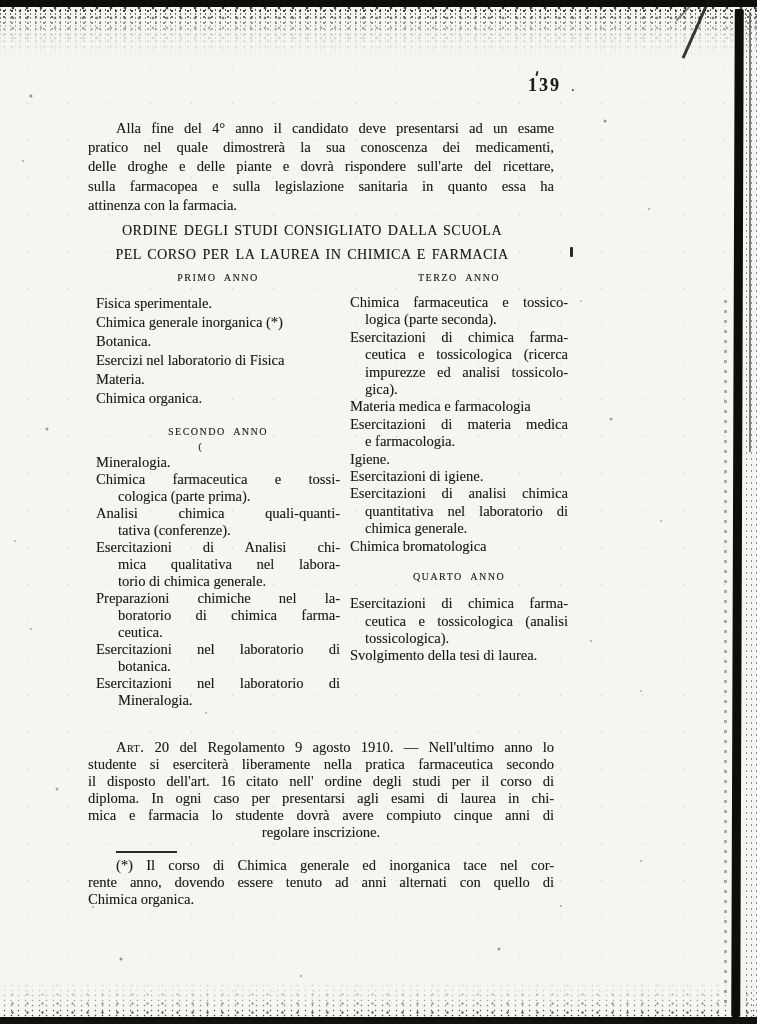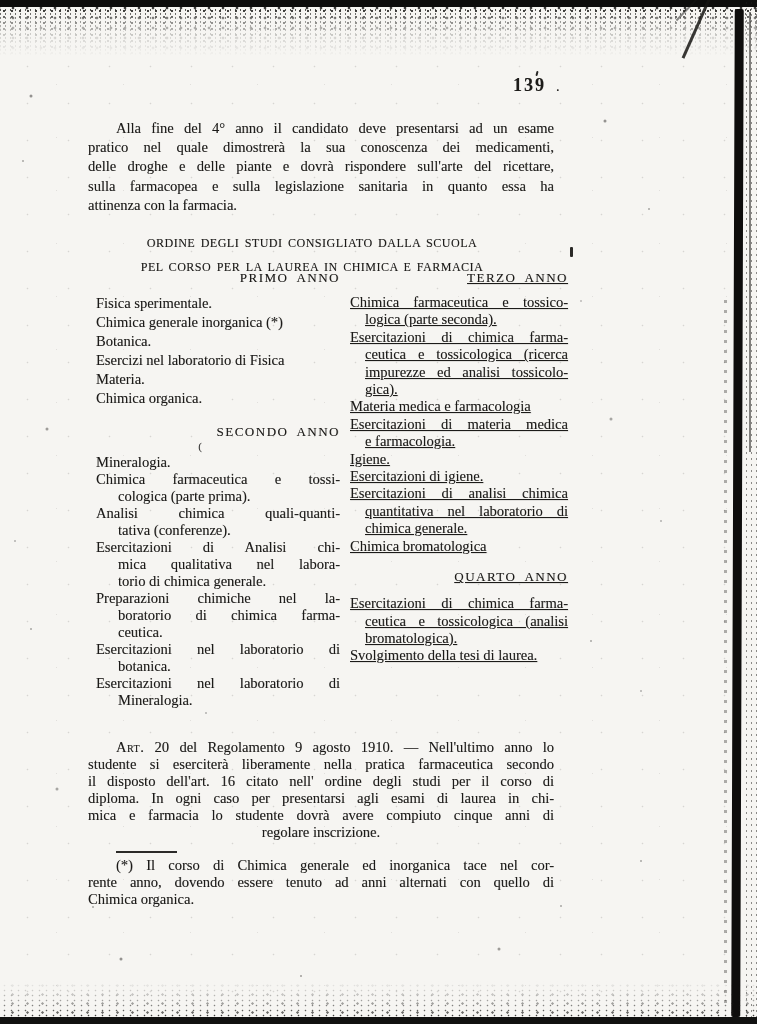--- a/index.html
+++ b/index.html
@@ -75,33 +75,33 @@
   .ink-mark { position:absolute; background:#2a2927; border-radius:1px; }
   .mark-heading { left:570px; top:247px; width:3px; height:10px; }
   .mark-pagenum { left:536px; top:71px; width:2px; height:5px; transform:rotate(15deg); }
 
   
   .content { position:absolute; inset:0; font-size:14.5px; color:var(--ink); text-shadow:.3px .3px 0 rgba(28,27,25,.35); }
   .line, .cline { white-space:nowrap; }
   .just { text-align:justify; text-align-last:justify; }
   .line.first { text-indent:28px; }
 
-  .page-number { position:absolute; top:75px; left:513px; font-size:18px; font-weight:bold; letter-spacing:2px; }
+  .page-number { position:absolute; top:75px; left:528px; font-size:18px; font-weight:bold; letter-spacing:2px; }
   .pn-dot { margin-left:10px; font-weight:normal; font-size:14px; }
 
   .intro { position:absolute; top:119px; left:88px; width:466px; }
   .intro .line { line-height:19.2px; }
 
-  .heading { position:absolute; top:219px; left:70px; width:484px; text-align:center; font-size:12px; letter-spacing:.5px; word-spacing:2px;margin-top:12px; }
+  .heading { position:absolute; top:219px; left:70px; width:484px; text-align:center; font-size:14px; letter-spacing:.5px; word-spacing:2px; }
   .h-line { line-height:24px; white-space:nowrap; }
 
-  .year-title { font-size:13px; font-weight:400; letter-spacing:1.5px; word-spacing:4px; text-align:right; line-height:14px; }
+  .year-title { font-size:10px; font-weight:400; letter-spacing:1.5px; word-spacing:4px; text-align:center; line-height:14px; }
   .columns { position:absolute; top:271px; left:88px; width:480px; display:flex; }
   .col-left { width:252px; padding-left:8px; margin-right:10px; }
-  .col-right { width:218px;text-decoration:underline; }
+  .col-right { width:218px; }
   .course-list { margin-top:9px; }
   .cline { line-height:18px; }
   .lh-primo .cline { line-height:19px; }
   .lh-secondo .cline { line-height:17px; }
   .lh-terzo .cline, .lh-quarto .cline { line-height:17.4px; }
   .col-left .cont { padding-left:22px; }
   .col-right .cont { padding-left:15px; }
   .mt-secondo { margin-top:17px; }
   .stray { text-align:center; font-size:11px; height:10px; line-height:10px; margin-top:2px; transform:translateX(-18px); color:#333; }
   .lh-secondo { margin-top:3px; }
@@ -246,21 +246,21 @@
             </div>
             <div class="course-item">
               <div class="cline">Chimica bromatologica</div>
             </div>
           </div>
         <h2 class="year-title mt-quarto">QUARTO ANNO</h2>
         <div class="course-list lh-quarto mt-quarto-list">
             <div class="course-item">
               <div class="cline just">Esercitazioni di chimica farma-</div>
               <div class="cline cont just">ceutica e tossicologica (analisi</div>
-              <div class="cline cont">bromatologica).</div>
+              <div class="cline cont">tossicologica).</div>
             </div>
             <div class="course-item">
               <div class="cline">Svolgimento della tesi di laurea.</div>
             </div>
           </div>
       </div>
     </div>
 
 
     <section class="art-para">

